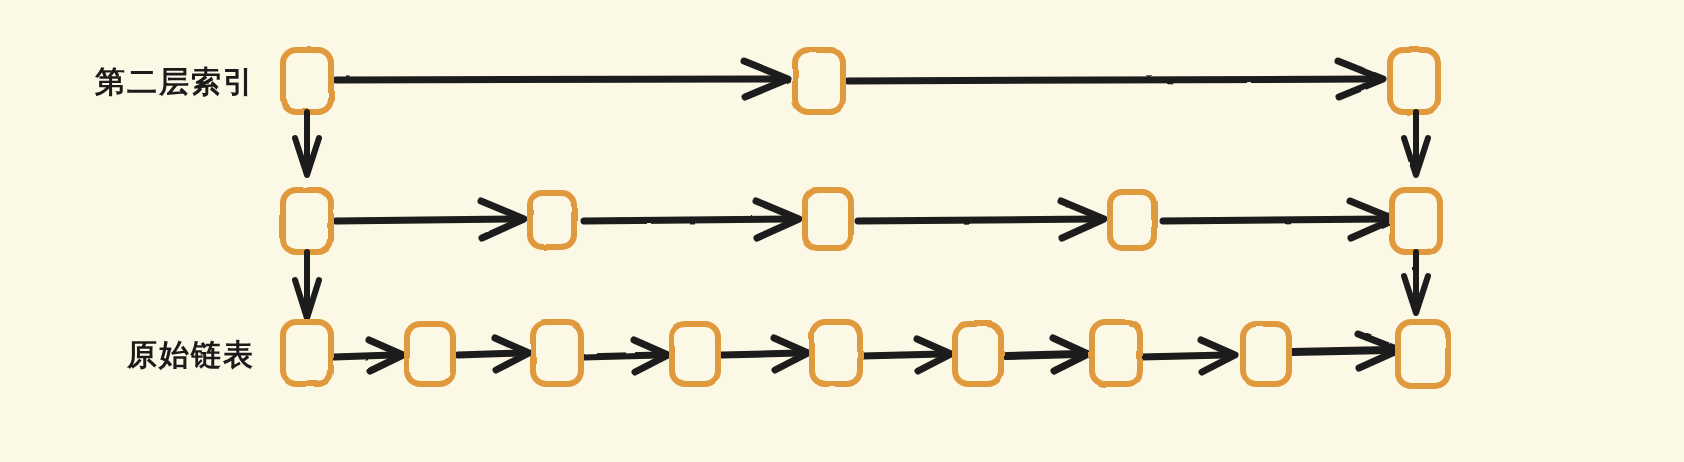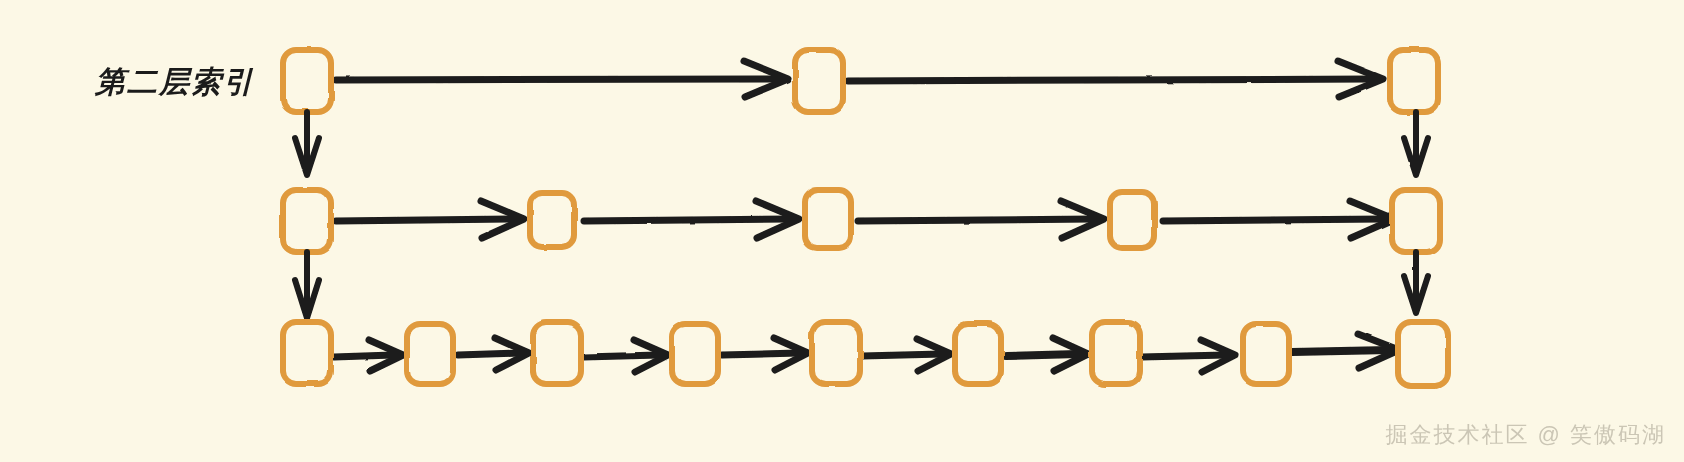--- a/index.html
+++ b/index.html
@@ -160,19 +160,19 @@
         <rect x="672" y="324" width="46" height="60" rx="13" ry="13"></rect>
         <rect x="812" y="322" width="48" height="62" rx="13" ry="13"></rect>
         <rect x="955" y="324" width="46" height="60" rx="13" ry="13"></rect>
         <rect x="1092" y="322" width="48" height="62" rx="13" ry="13"></rect>
         <rect x="1243" y="324" width="46" height="60" rx="13" ry="13"></rect>
         <rect x="1398" y="322" width="50" height="64" rx="13" ry="13"></rect>
       </g>
     </g>
   </svg>
 
-  <div class="row-label" style="left:55px; top:82px; width:200px;font-style:italic;">第二层索引</div>
+  <div class="row-label" style="left:55px; top:82px; width:200px;">第二层索引</div>
 
 
+  <div class="row-label" style="left:85px; top:355px; width:170px;">原始链表</div>
 
-  <div class="watermark">掘金技术社区 @ 笑傲码湖</div>
 
 </div>
 
 </body></html>

